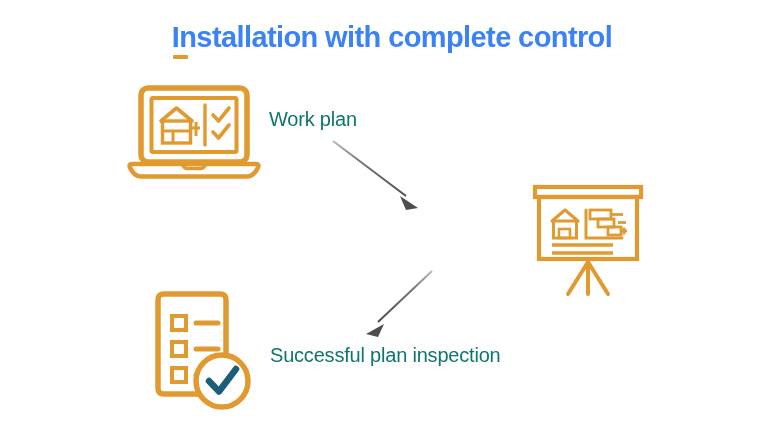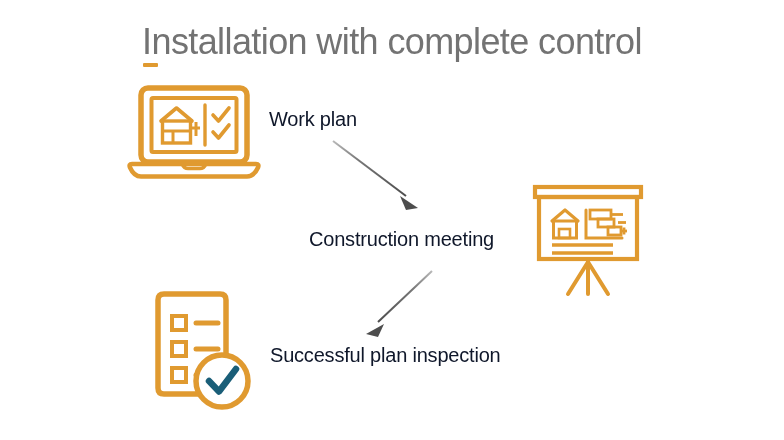--- a/index.html
+++ b/index.html
@@ -23,44 +23,44 @@
     position: absolute;
     left: 0;
     top: 22px;
     width: 784px;
     text-align: center;
   }
   #page-title {
     display: inline-block;
     position: relative;
     font-family: "Liberation Sans", sans-serif;
-    font-size: 36px;
-    font-weight: normal;
+    font-size: 29px;
+    font-weight: bold;
     letter-spacing: -0.6px;
-    color: #737373;
+    color: #3b82f6;
     line-height: 1.1;
     white-space: nowrap;
   }
   #title-accent {
     position: absolute;
     left: 1px;
     bottom: -5px;
     width: 15px;
     height: 4px;
     background: #E09A30;
     border-radius: 1px;
   }
 
   
   .step-label {
     position: absolute;
     font-family: "Liberation Sans", sans-serif;
     font-size: 20px;
     font-weight: normal;
-    color: #0f172a;
+    color: #0f766e;
     white-space: nowrap;
     letter-spacing: -0.2px;
   }
   #label-work-plan   { left: 269px; top: 108px; }
   #label-construction{ left: 309px; top: 228px; }
   #label-inspection  { left: 270px; top: 344px; }
 
   
   .icon-box { position: absolute; }
   #icon-laptop        { left: 126px; top: 84px;  width: 136px; height: 96px; }
@@ -176,17 +176,16 @@
         <stop offset="35%" stop-color="#777777"></stop>
         <stop offset="100%" stop-color="#4d4d4d"></stop>
       </linearGradient>
     </defs>
     <line x1="70" y1="3" x2="16" y2="54" stroke="url(#arrowFade2)" stroke-width="2"></line>
     <path d="M4 66 L22 56 L16 69 Z" fill="#4d4d4d"></path>
   </svg>
 
   <div class="step-label" id="label-work-plan">Work plan</div>
 
-  <div class="step-label" id="label-construction">Construction meeting</div>
 
   <div class="step-label" id="label-inspection">Successful plan inspection</div>
 
 </div>
 
 </body></html>

